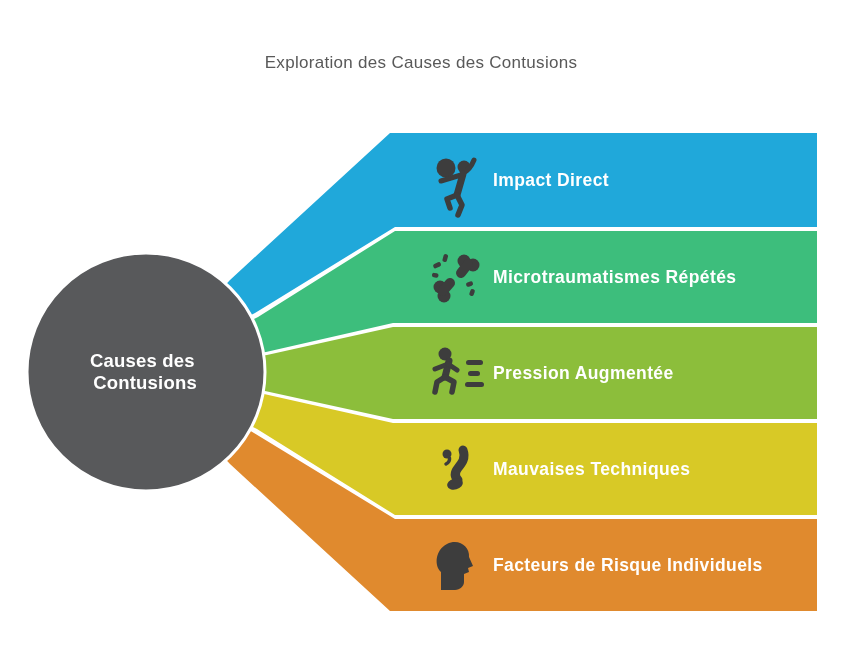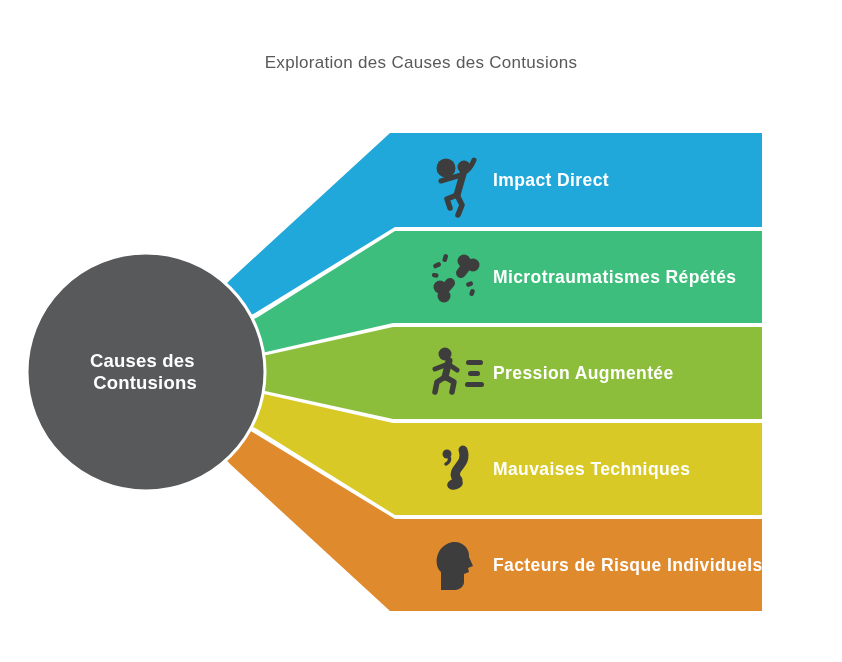--- a/index.html
+++ b/index.html
@@ -1,16 +1,16 @@
 <!DOCTYPE html>
 <html><head>
 <meta charset="utf-8">
 <style>
   html,body{margin:0;padding:0;background:#ffffff;}
-  .stage{width:762px;height:662px;background:#ffffff;position:relative;overflow:hidden;}
+  .stage{width:842px;height:662px;background:#ffffff;position:relative;overflow:hidden;}
   svg text{font-family:"Liberation Sans", sans-serif;}
   .title-text{font-size:17px;font-weight:400;letter-spacing:.3px;}
   .branch-label{font-size:17.5px;font-weight:600;letter-spacing:.4px;}
   .center-label{font-size:18.5px;font-weight:700;letter-spacing:.2px;}
 </style>
 </head>
 <body>
 
 <div class="stage">
 <svg width="842" height="662" viewBox="0 0 842 662" xmlns="http://www.w3.org/2000/svg">

